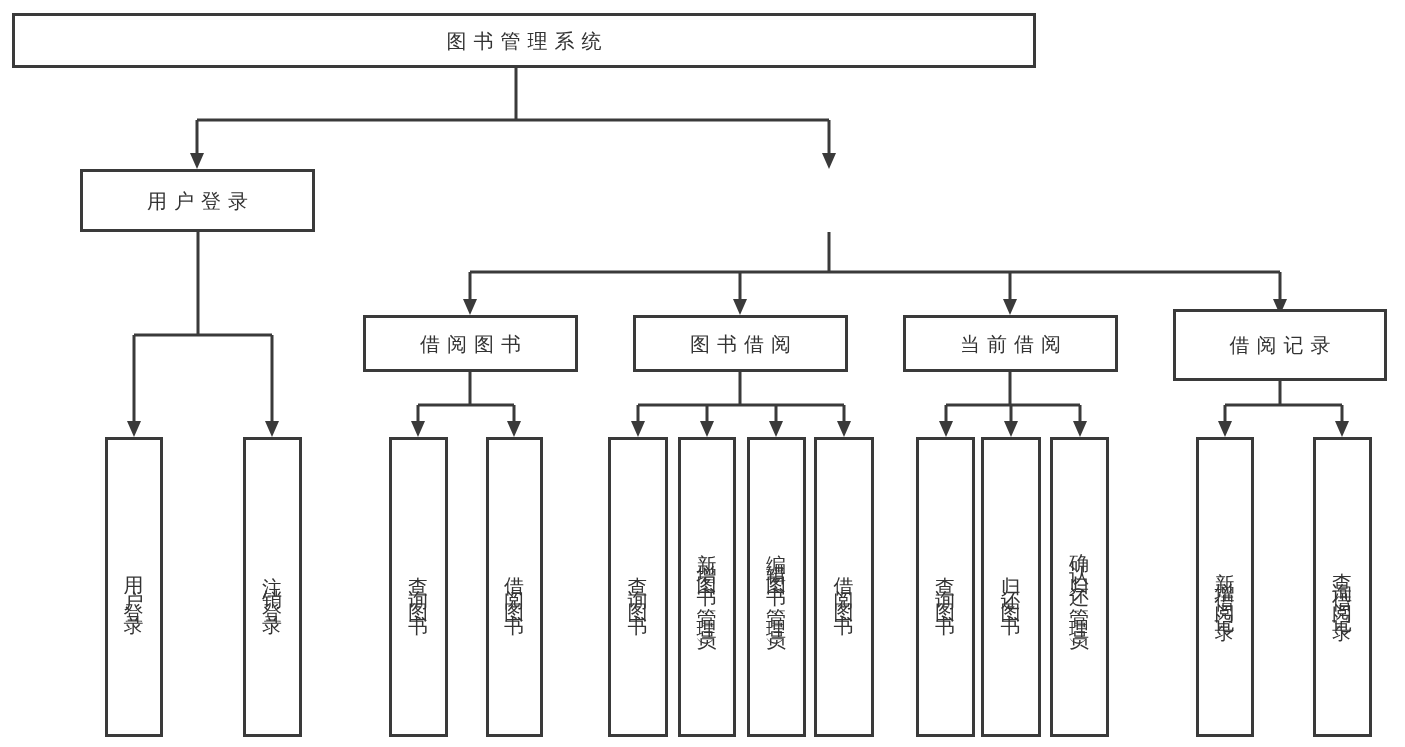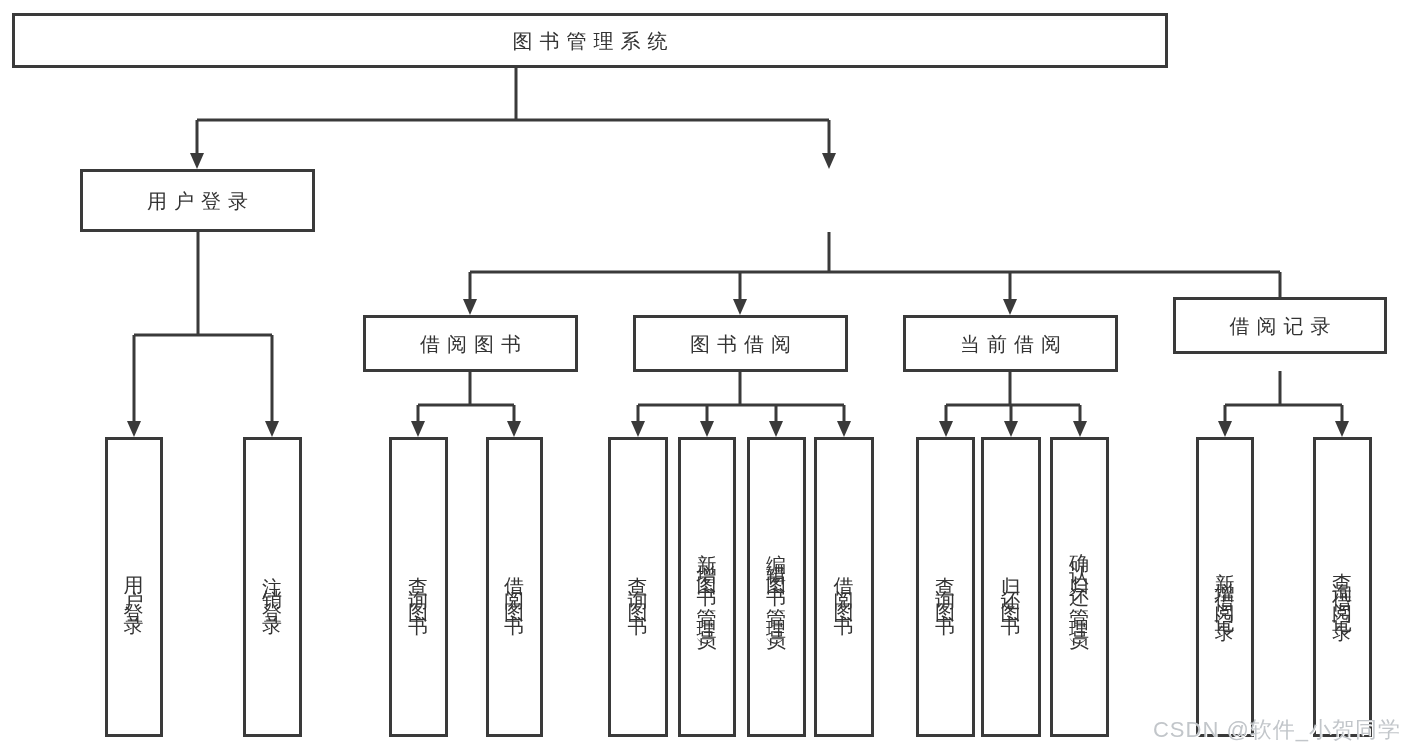--- a/index.html
+++ b/index.html
@@ -86,38 +86,38 @@
       <polygon points="769,421 783,421 776,437"></polygon>
       <polygon points="837,421 851,421 844,437"></polygon>
       <polygon points="939,421 953,421 946,437"></polygon>
       <polygon points="1004,421 1018,421 1011,437"></polygon>
       <polygon points="1073,421 1087,421 1080,437"></polygon>
       <polygon points="1218,421 1232,421 1225,437"></polygon>
       <polygon points="1335,421 1349,421 1342,437"></polygon>
     </g>
   </svg>
 
-  <div class="box h" style="left:12px; top:13px; width:1156px; height:55px">
+  <div class="box h" style="left:12px; top:13px; width:1024px; height:55px">
     <span class="label">图书管理系统</span>
   </div>
 
   <div class="box h" style="left:80px; top:169px; width:235px; height:63px">
     <span class="label">用户登录</span>
   </div>
 
   <div class="box h" style="left:363px; top:315px; width:215px; height:57px">
     <span class="label">借阅图书</span>
   </div>
   <div class="box h" style="left:903px; top:315px; width:215px; height:57px">
     <span class="label">当前借阅</span>
   </div>
   <div class="box h" style="left:633px; top:315px; width:215px; height:57px">
     <span class="label">图书借阅</span>
   </div>
-  <div class="box h" style="left:1173px; top:297px; width:214px; height:57px">
+  <div class="box h" style="left:1173px; top:309px; width:214px; height:72px">
     <span class="label">借阅记录</span>
   </div>
 
   <div class="box tall" style="left:105px; top:437px; width:58px; height:300px">
     <span class="label">用户登录</span>
   </div>
   <div class="box tall" style="left:243px; top:437px; width:59px; height:300px">
     <span class="label">注销登录</span>
   </div>
 
@@ -151,14 +151,13 @@
     <span class="label">确认归还（管理员）</span>
   </div>
 
   <div class="box tall sp6" style="left:1196px; top:437px; width:58px; height:300px">
     <span class="label">新增借阅记录</span>
   </div>
   <div class="box tall sp6" style="left:1313px; top:437px; width:59px; height:300px">
     <span class="label">查询借阅记录</span>
   </div>
 
-  <div id="watermark">CSDN @软件_小贺同学</div>
 </div>
 
 </body></html>

